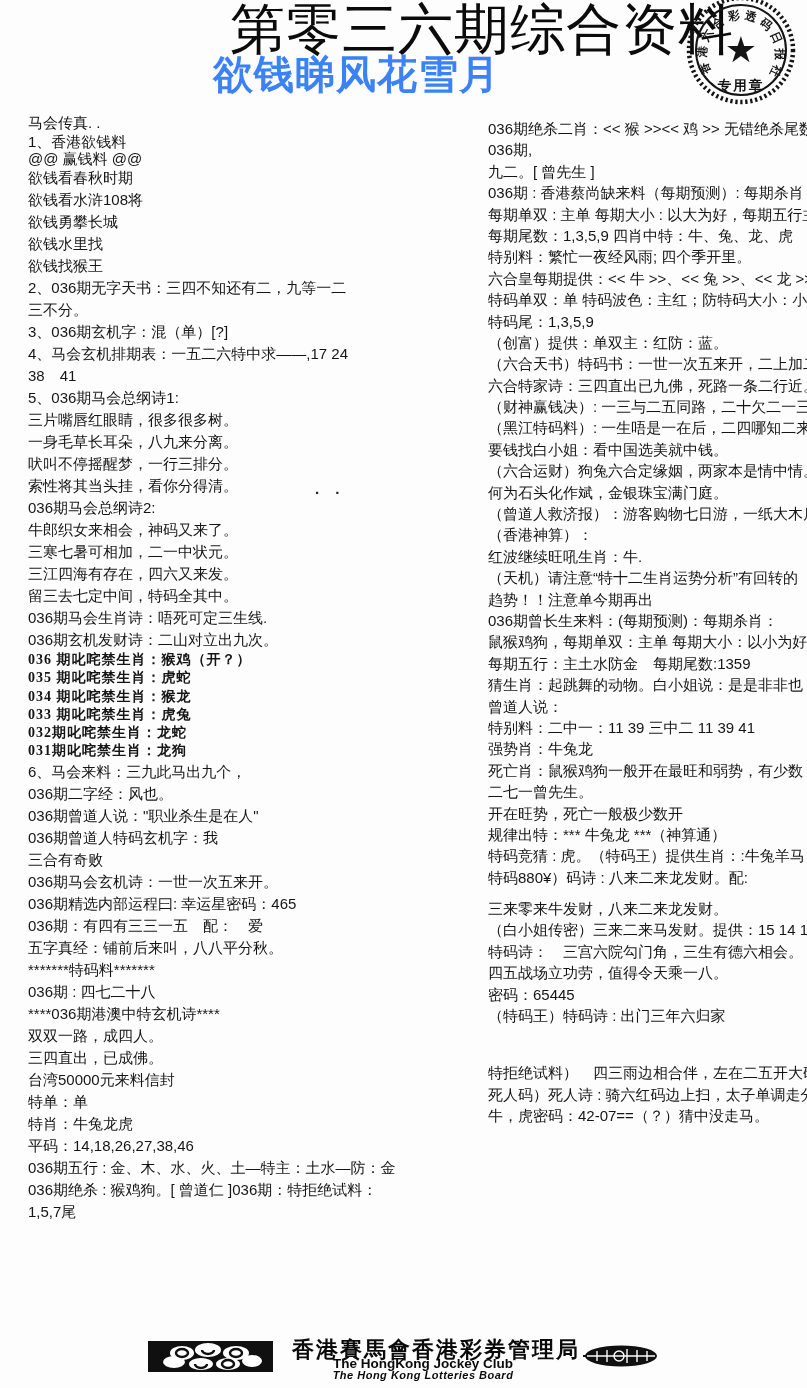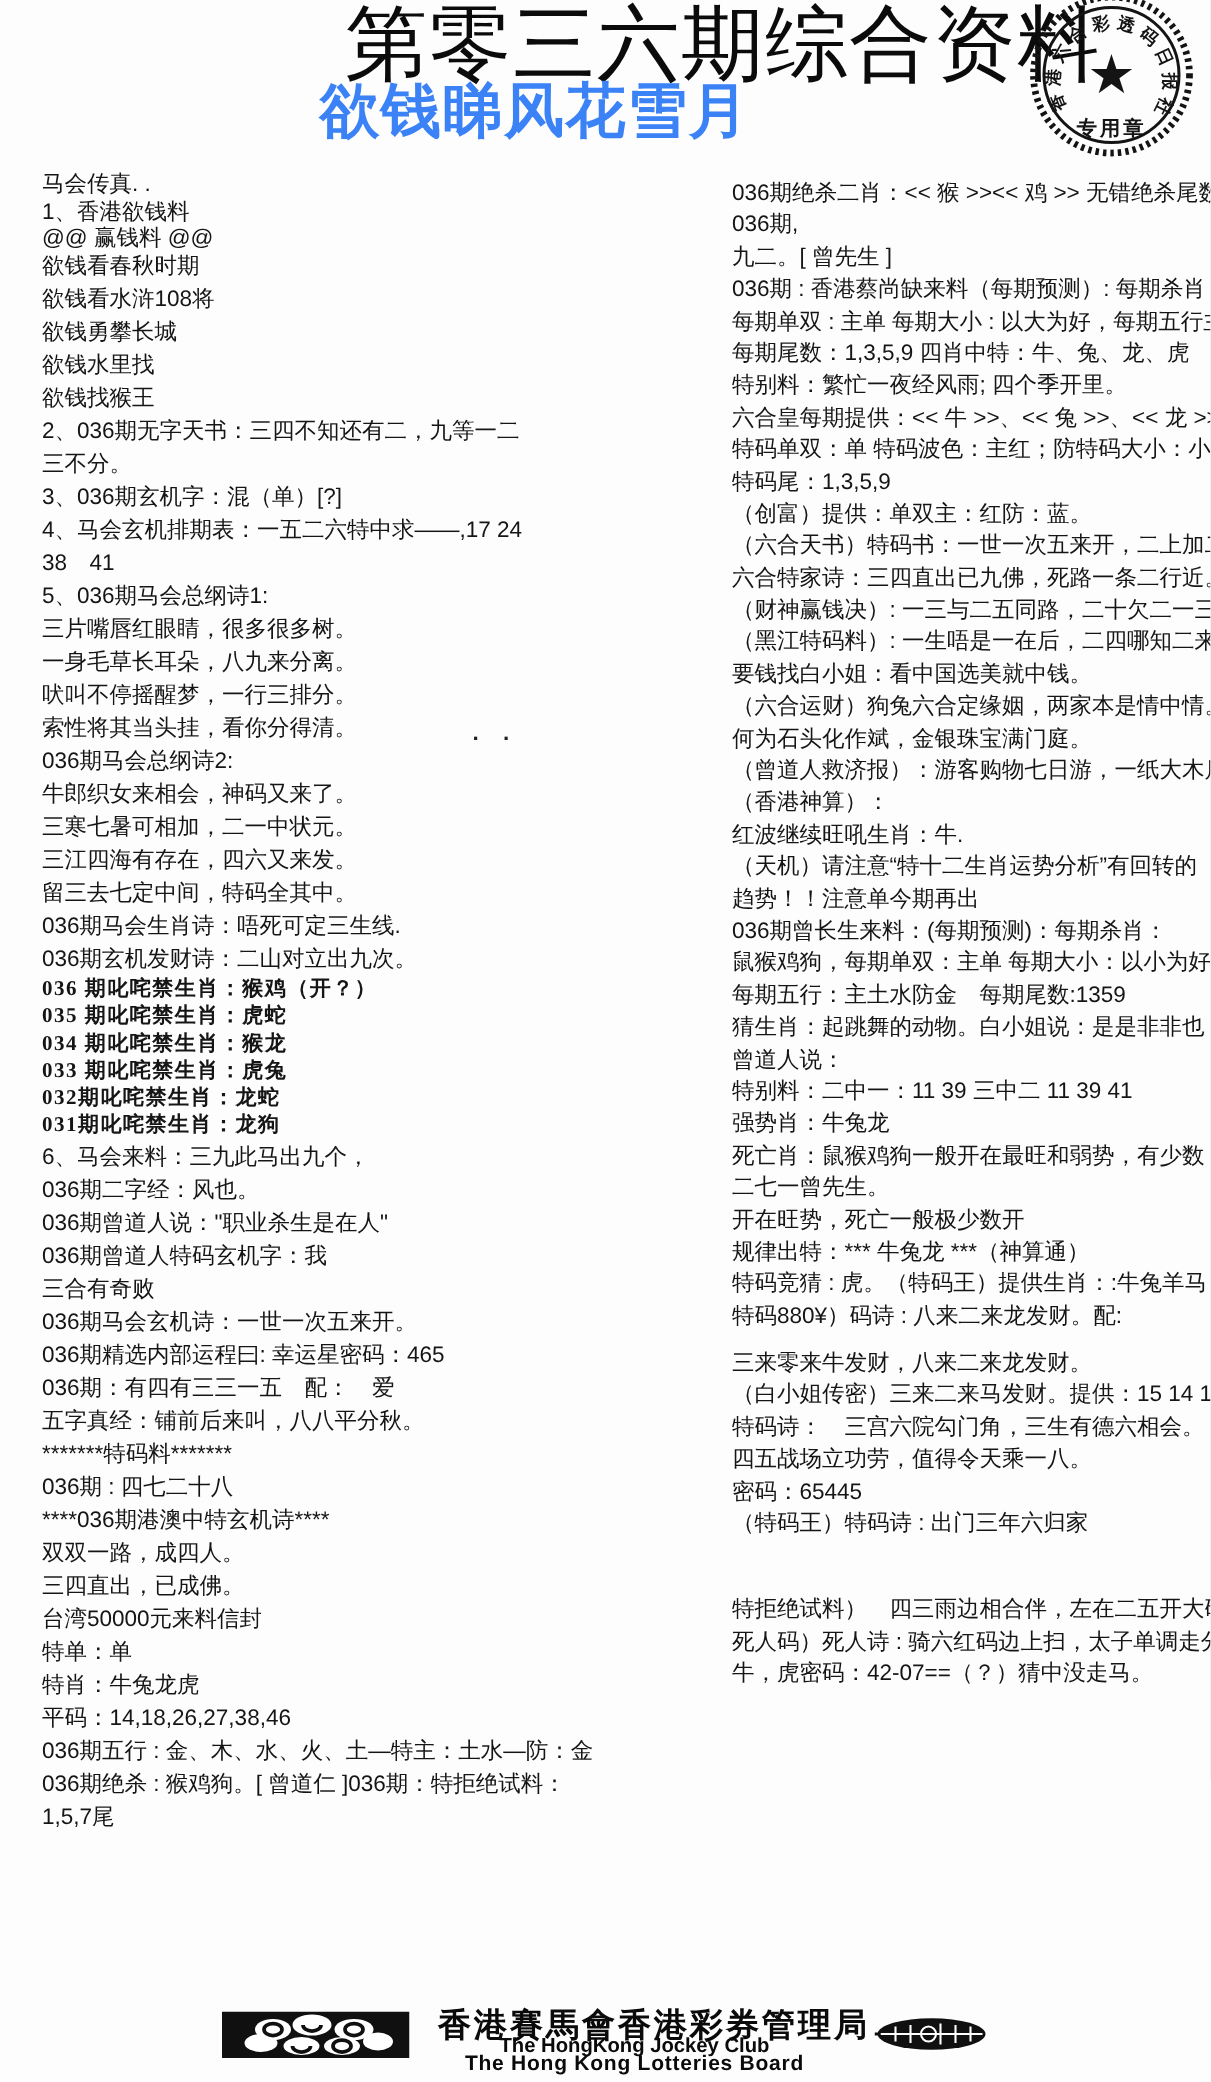--- a/index.html
+++ b/index.html
@@ -39,21 +39,21 @@
     letter-spacing:6px;color:#222;
   }
   .footer-center{
     position:absolute;left:292px;top:1341px;width:262px;text-align:center;color:#0a0a0a;
   }
   .club-cn{
     font-family:Liberation Serif, serif;
     font-size:22px;font-weight:bold;letter-spacing:2px;line-height:17px;white-space:nowrap;
   }
   .club-en{font-size:13.5px;font-weight:bold;line-height:12px;white-space:nowrap;}
-  .board-en{font-size:14px;font-weight:bold;line-height:10px;white-space:nowrap;letter-spacing:.5px;}
+  .board-en{font-size:11px;font-weight:bold;line-height:10px;white-space:nowrap;letter-spacing:.5px;font-style:italic;}
   .hkjc-logo{position:absolute;left:148px;top:1341px;}
   .oval-logo{position:absolute;left:583px;top:1345px;}
   svg text{font-family:"Liberation Sans","DejaVu Sans",sans-serif;}
 </style>
 </head>
 <body>
 
 <div class="page">
 
   <div class="title1">第零三六期综合资料</div>

